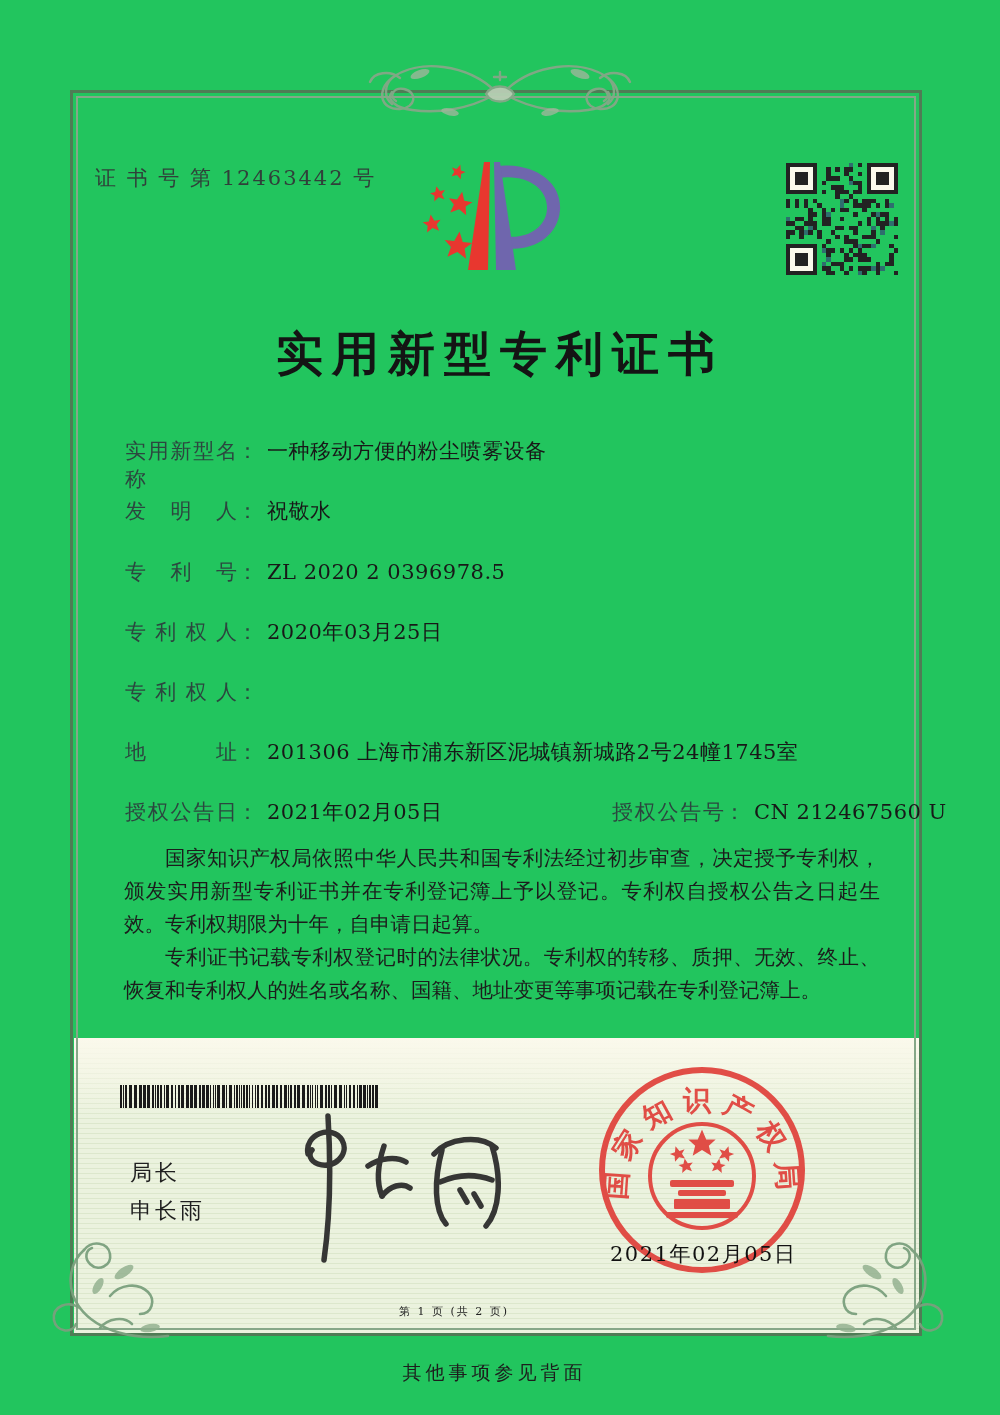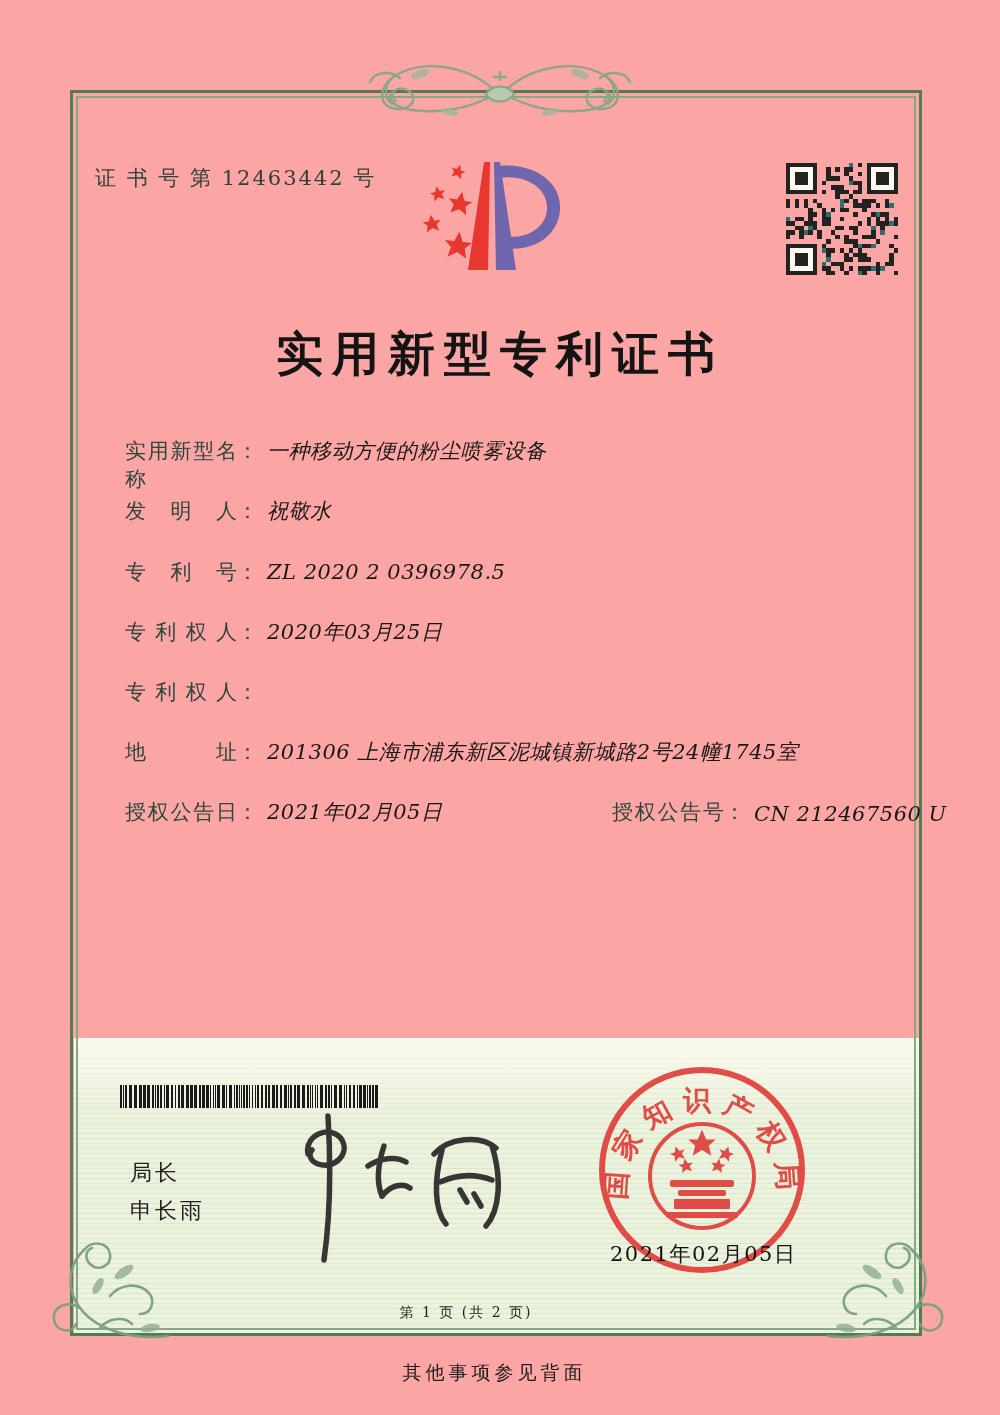--- a/index.html
+++ b/index.html
@@ -1,18 +1,18 @@
 <!DOCTYPE html>
 <html><head>
 <meta charset="utf-8">
 <style>
   html,body{margin:0;padding:0;background:#ffffff;}
   .page{
     position:relative; width:1000px; height:1415px; overflow:hidden;
-    background:#fca5a5;
+    background:#22c55e;
     font-family:"DejaVu Serif","Liberation Serif",serif;
     color:#1a1a1a;
   }
   
   .green-band{
     position:absolute; left:74px; top:1038px; width:845px; height:296px;
     background:
       linear-gradient(180deg, #fbf9ec 0px, rgba(251,249,236,0) 80px),
       repeating-linear-gradient(0deg, #dce7cc 0px, #dce7cc 1px, #ebf2de 1px, #ebf2de 5px);
   }
@@ -33,36 +33,36 @@
   .title{
     position:absolute; left:0; top:314px; width:1000px; text-align:center;
     font-size:47px; font-weight:bold; letter-spacing:9px; color:#141414;margin-top:9px;
   }
   .row{position:absolute; left:125px; height:30px; font-size:21px; display:flex; align-items:baseline;}
   .flabel{
     display:inline-block; width:112px; text-align:justify; text-align-last:justify;
     color:#2c463f; flex:none;
   }
   .fcolon{color:#2c463f; margin-right:9px; flex:none;}
-  .fvalue{color:#181818; letter-spacing:0.5px; white-space:nowrap;font-style:italic;}
-  .grant2{position:absolute; left:487px; top:0; display:flex; align-items:flex-end;}
+  .fvalue{color:#181818; letter-spacing:0.5px; white-space:nowrap;}
+  .grant2{position:absolute; left:487px; top:0; display:flex; align-items:center;}
   .bodytext{
     position:absolute; left:124px; top:842px; width:756px;
     font-size:20.5px; line-height:33px; text-align:justify; color:#1c1c1c;
   }
   .bodytext p{margin:0; text-indent:2em;}
   .barcode{position:absolute; left:120px; top:1085px; width:262px; height:23px;}
   .director{position:absolute; left:130px; font-size:22px; letter-spacing:3px; color:#1f1f1f;
     font-family:"DejaVu Sans","Liberation Sans",sans-serif;text-align:right;}
   .director.t1{top:1158px;} .director.t2{top:1196px;}
   .signature{position:absolute; left:268px; top:1108px; width:260px; height:165px;}
   .seal{position:absolute; left:590px; top:1058px; width:224px; height:224px; opacity:0.92;}
   .seal-date{position:absolute; left:610px; top:1240px; font-size:21px; letter-spacing:1.5px; color:#111; z-index:5;}
-  .page-info{position:absolute; left:12px; top:1304px; width:908px; text-align:center;
-    font-size:14px; letter-spacing:2px; color:#222;}
+  .page-info{position:absolute; left:0; top:1304px; width:908px; text-align:center;
+    font-size:11px; letter-spacing:2px; color:#222;}
   .back-note{position:absolute; left:0; top:1360px; width:989px; text-align:center;
     font-size:19px; letter-spacing:4px; color:#1d1d1d;}
   .ornament-top{position:absolute; left:300px; top:52px; width:400px; height:76px;}
   .corner-fl{position:absolute; width:132px; height:112px;}
   .corner-fl.left{left:40px; top:1236px;}
   .corner-fl.right{left:824px; top:1236px; transform:scaleX(-1);}
 </style>
 </head>
 <body>
 
@@ -371,20 +371,24 @@
     <span class="flabel">授权公告日</span>
       <span class="fcolon">：</span>
       <span class="fvalue">2021年02月05日</span>
     <span class="grant2">
       <span class="flabel">授权公告号</span>
         <span class="fcolon">：</span>
         <span class="fvalue">CN 212467560 U</span>
     </span>
   </div>
 
+  <div class="bodytext">
+    <p>国家知识产权局依照中华人民共和国专利法经过初步审查，决定授予专利权，颁发实用新型专利证书并在专利登记簿上予以登记。专利权自授权公告之日起生效。专利权期限为十年，自申请日起算。</p>
+    <p>专利证书记载专利权登记时的法律状况。专利权的转移、质押、无效、终止、恢复和专利权人的姓名或名称、国籍、地址变更等事项记载在专利登记簿上。</p>
+  </div>
 
   <div class="barcode">
     <svg id="barcode-svg" width="262" height="23">
         <rect x="0" y="0" width="2" height="23" fill="#1a1a1a"></rect>
         <rect x="3" y="0" width="1" height="23" fill="#1a1a1a"></rect>
         <rect x="5" y="0" width="2" height="23" fill="#1a1a1a"></rect>
         <rect x="9" y="0" width="3" height="23" fill="#1a1a1a"></rect>
         <rect x="14" y="0" width="3" height="23" fill="#1a1a1a"></rect>
         <rect x="19" y="0" width="3" height="23" fill="#1a1a1a"></rect>
         <rect x="23" y="0" width="3" height="23" fill="#1a1a1a"></rect>

